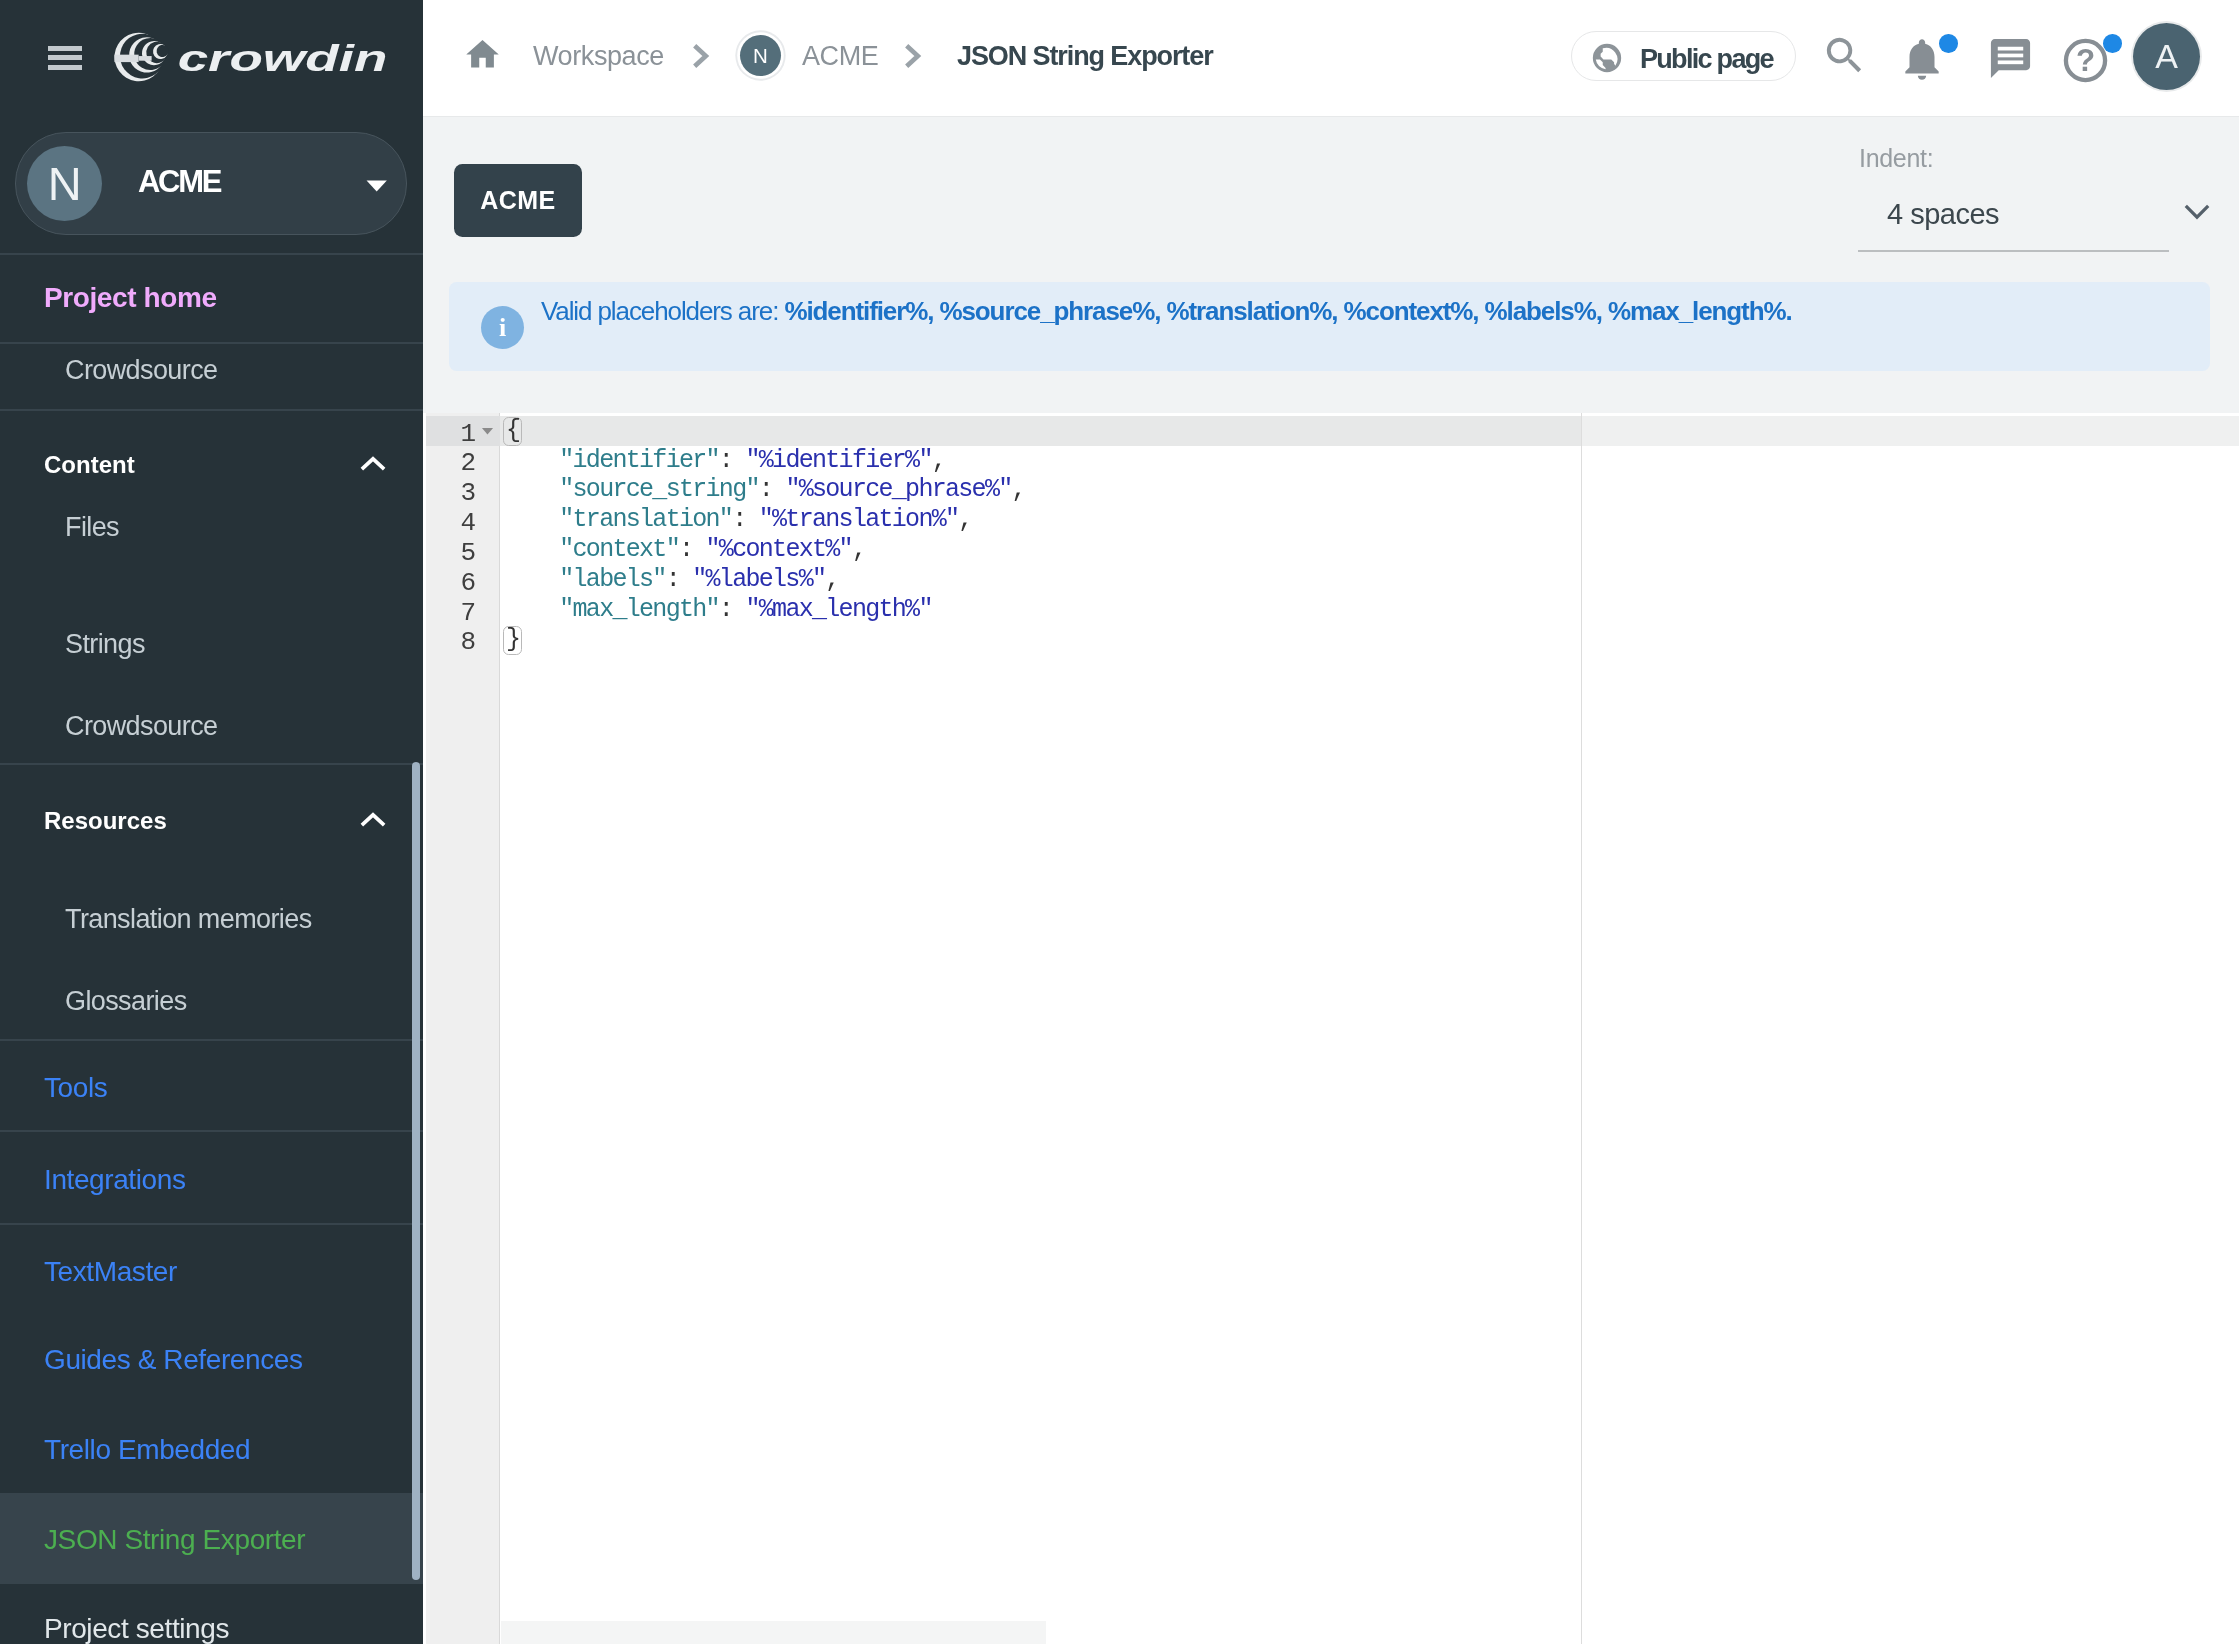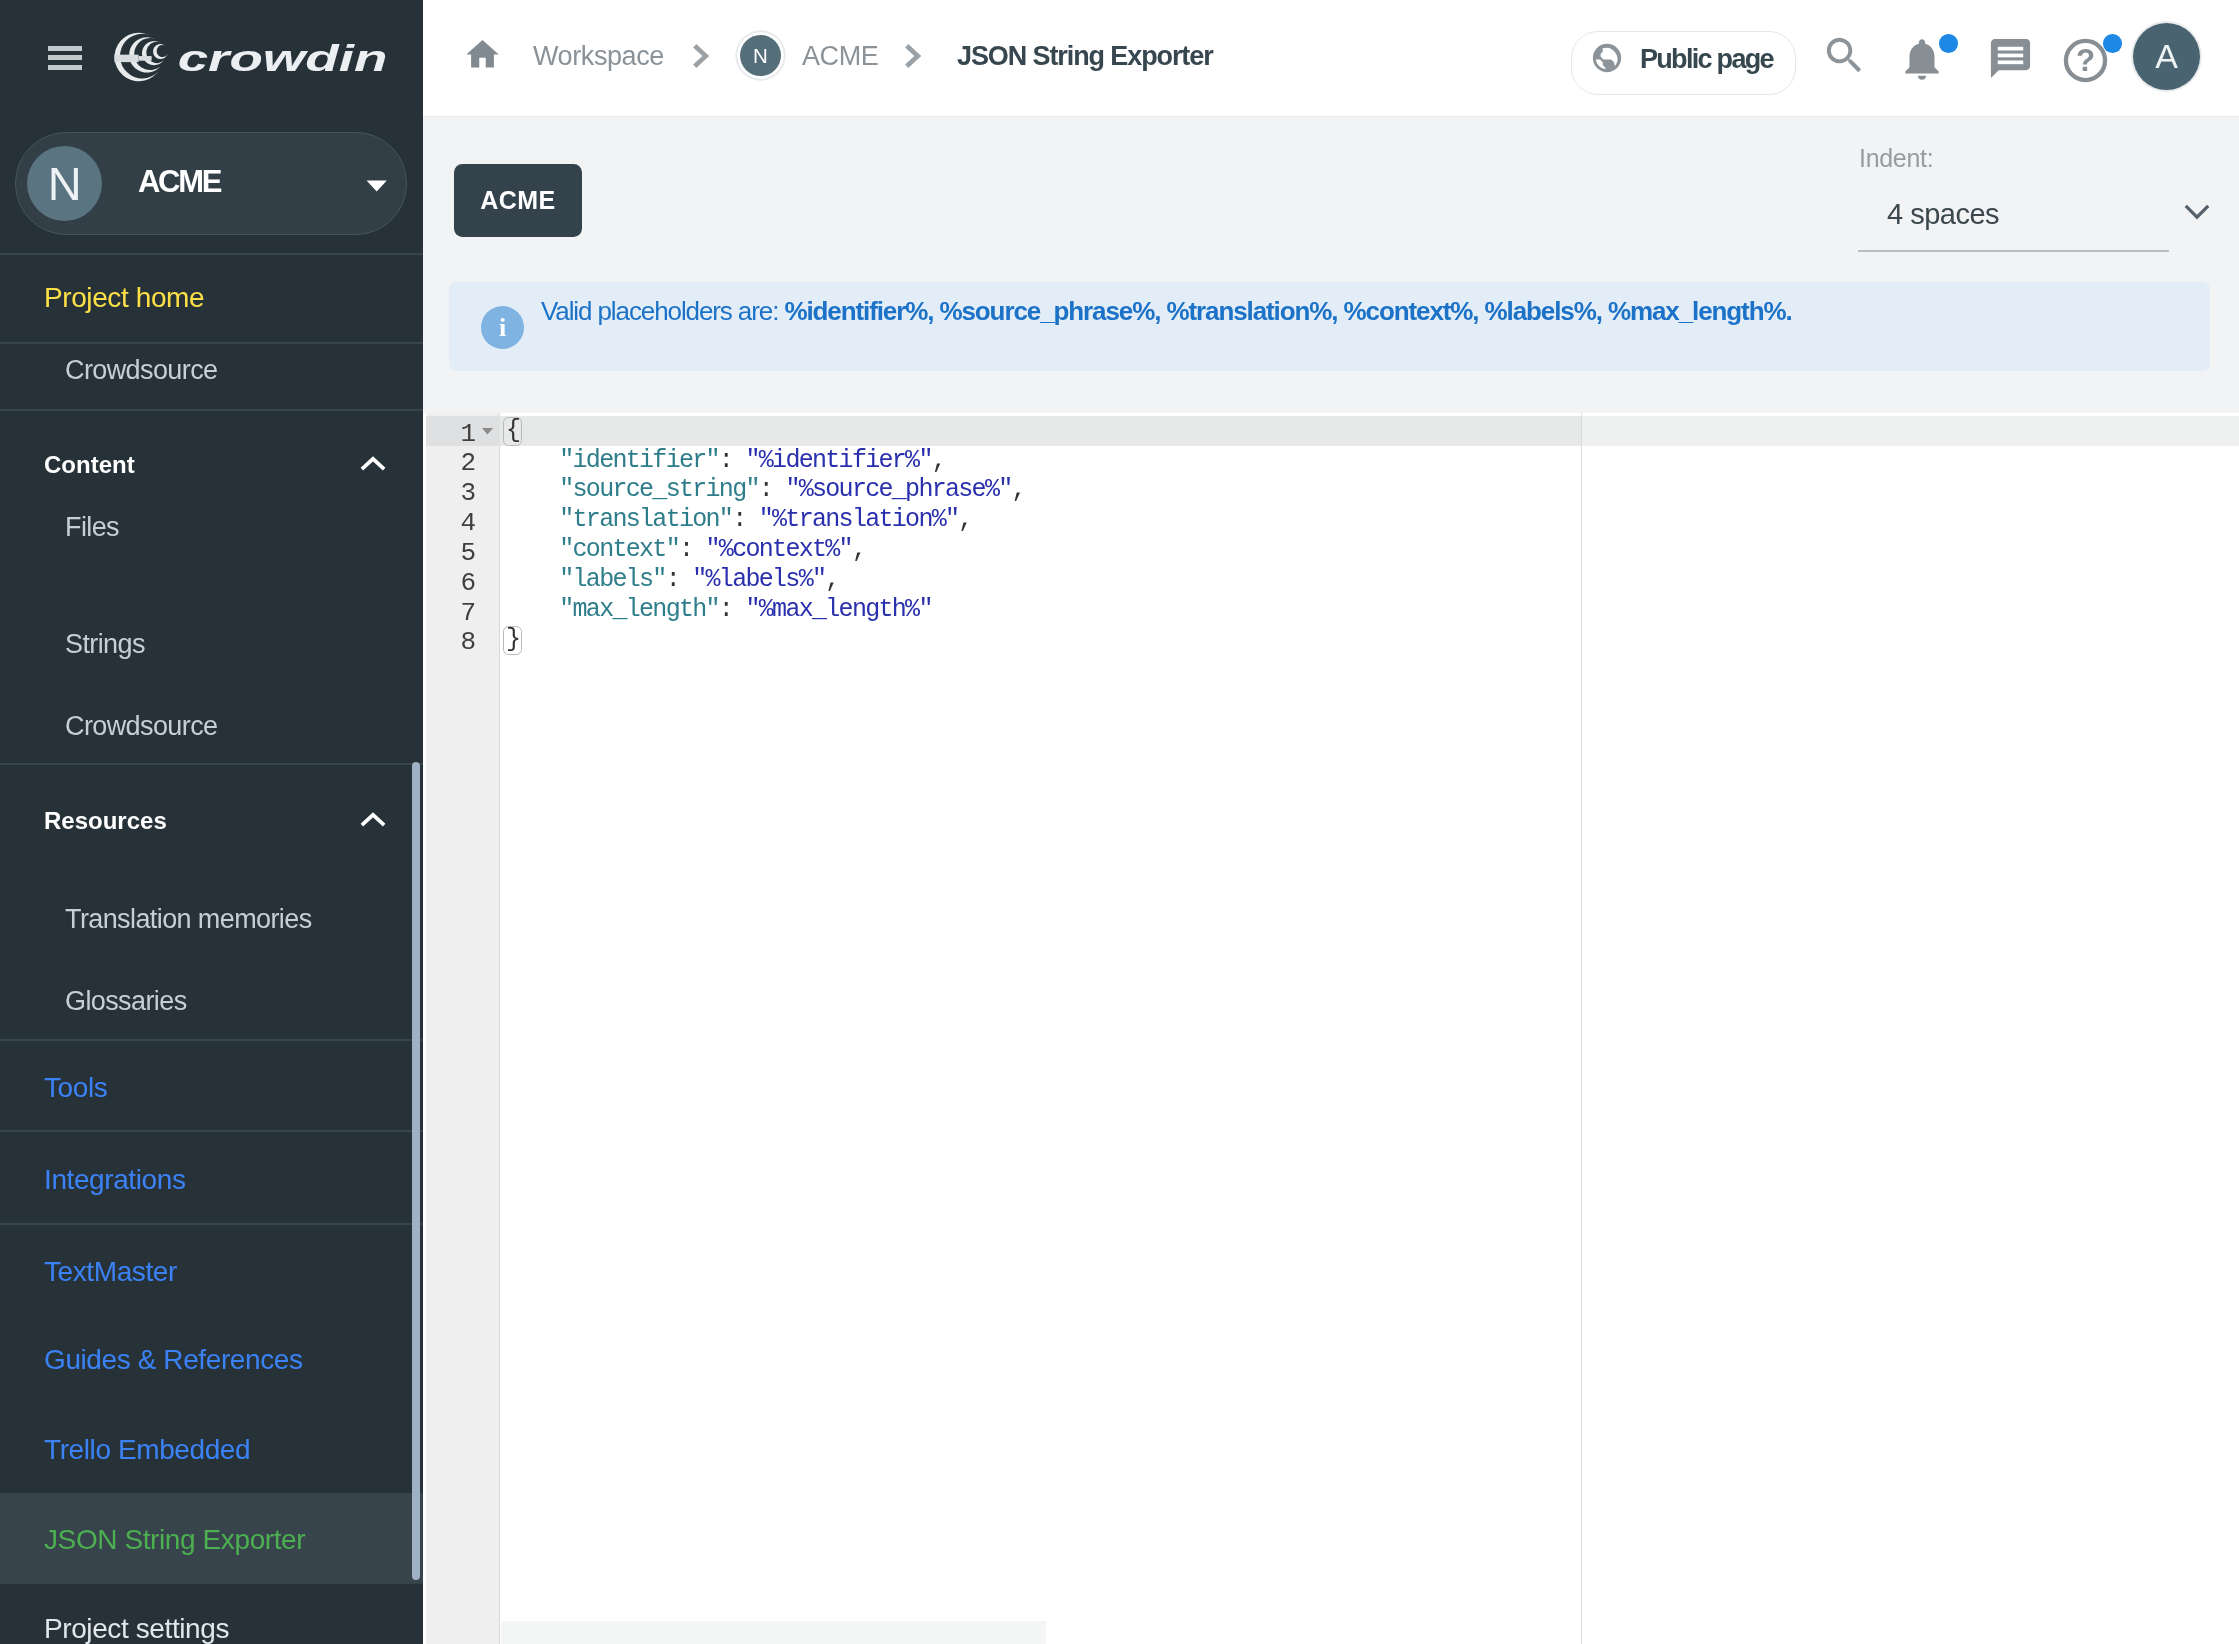--- a/index.html
+++ b/index.html
@@ -54,21 +54,21 @@
 
   <div class="abs" style="left:15px;top:132px;width:392px;height:103px;background:#323f47;border:1.9px solid #47545c;border-radius:51px;">
     <div class="abs" style="left:11.2px;top:13px;width:75px;height:75px;border-radius:50%;background:#5b7482;color:#eef2f4;font-size:47px;text-align:center;line-height:75px;">N</div>
     <div class="abs" style="left:122px;top:31px;font-size:31px;font-weight:600;color:#fff;letter-spacing:-2.3px;">ACME</div>
     <svg class="abs" style="left:350px;top:47px" width="21.4" height="12" viewBox="0 0 23 13">
         <path d="M0.5 0.5 L11.5 12.5 L22.5 0.5 Z" fill="#fff"></path>
       </svg>
   </div>
 
   <div class="sep" style="top:253px"></div>
-  <div class="navitem" style="top:282px;color:#fde047;font-weight:400">Project home</div>
+  <div class="navitem" style="top:282px;color:#f0abfc;font-weight:700">Project home</div>
   <div class="sep" style="top:342px"></div>
   <div class="navitem sub" style="top:355px">Crowdsource</div>
   <div class="sep" style="top:409px"></div>
 
   <div class="navhead" style="top:451px">Content</div>
   <svg class="chevup" style="top:456px" viewBox="0 0 28 16">
       <path d="M2 14 L14 3 L26 14" fill="none" stroke="#fff" stroke-width="4"></path>
     </svg>
   <div class="navitem sub" style="top:512px">Files</div>
   <div class="navitem sub" style="top:629px">Strings</div>
@@ -107,21 +107,21 @@
 <svg class="abs" style="left:690px;top:43px" width="20.5" height="26" viewBox="0 0 22 28">
     <path d="M5 3 L17 14 L5 25" fill="none" stroke="#9aa2a8" stroke-width="5"></path>
   </svg>
 <div class="abs" style="left:740px;top:35px;width:41px;height:41px;border-radius:50%;background:#546e7a;color:#fff;font-size:20.5px;text-align:center;line-height:41px;box-shadow:0 0 0 2.8px #fff,0 0 0 4.7px #e8eaec;">N</div>
 <div class="crumbtxt" style="left:802px;top:41px">ACME</div>
 <svg class="abs" style="left:902px;top:43px" width="20.5" height="26" viewBox="0 0 22 28">
     <path d="M5 3 L17 14 L5 25" fill="none" stroke="#9aa2a8" stroke-width="5"></path>
   </svg>
 <div class="crumbtxt" style="left:957px;top:41px;color:#37474f;font-weight:700;letter-spacing:-1.1px">JSON String Exporter</div>
 
-<div class="abs" style="left:1571px;top:31px;width:225px;height:64px;border:1.9px solid #e6e7e8;border-radius:27px;background:#fff;">
+<div class="abs" style="left:1571px;top:31px;width:225px;height:50px;border:1.9px solid #e6e7e8;border-radius:27px;background:#fff;">
   <svg class="abs" style="left:17.7px;top:9.3px" width="34" height="34" viewBox="0 0 24 24">
       <path fill="#8d9499" d="M12 2a10 10 0 100 20 10 10 0 000-20zm-1 17.9A8 8 0 014.1 13H7l2 2v2l2 2v.9zm6.9-2.5L17 16v-1l-2-2H9.5l-2-2V9L9 7.5V5.2A8 8 0 0117.9 17.4z"></path>
     </svg>
   <div class="abs" style="left:68px;top:12px;font-size:27px;font-weight:600;color:#37474f;letter-spacing:-1.7px;">Public page</div>
 </div>
 <svg class="abs" style="left:1821px;top:32px" width="47" height="47" viewBox="0 0 24 24">
     <path fill="#8d9499" d="M15.5 14h-.8l-.3-.3a6.5 6.5 0 10-.7.7l.3.3v.8l5 5 1.5-1.5-5-5zm-6 0a4.5 4.5 0 110-9 4.5 4.5 0 010 9z"></path>
   </svg>
 <svg class="abs" style="left:1897px;top:34px" width="50" height="50" viewBox="0 0 24 24">
     <path fill="#878e94" d="M12 22c1.1 0 2-.9 2-2h-4c0 1.1.9 2 2 2zm6-6v-5c0-3.07-1.63-5.64-4.5-6.32V4c0-.83-.67-1.5-1.5-1.5s-1.5.67-1.5 1.5v.68C7.64 5.36 6 7.92 6 11v5l-2 2v1h16v-1l-2-2z"></path>

